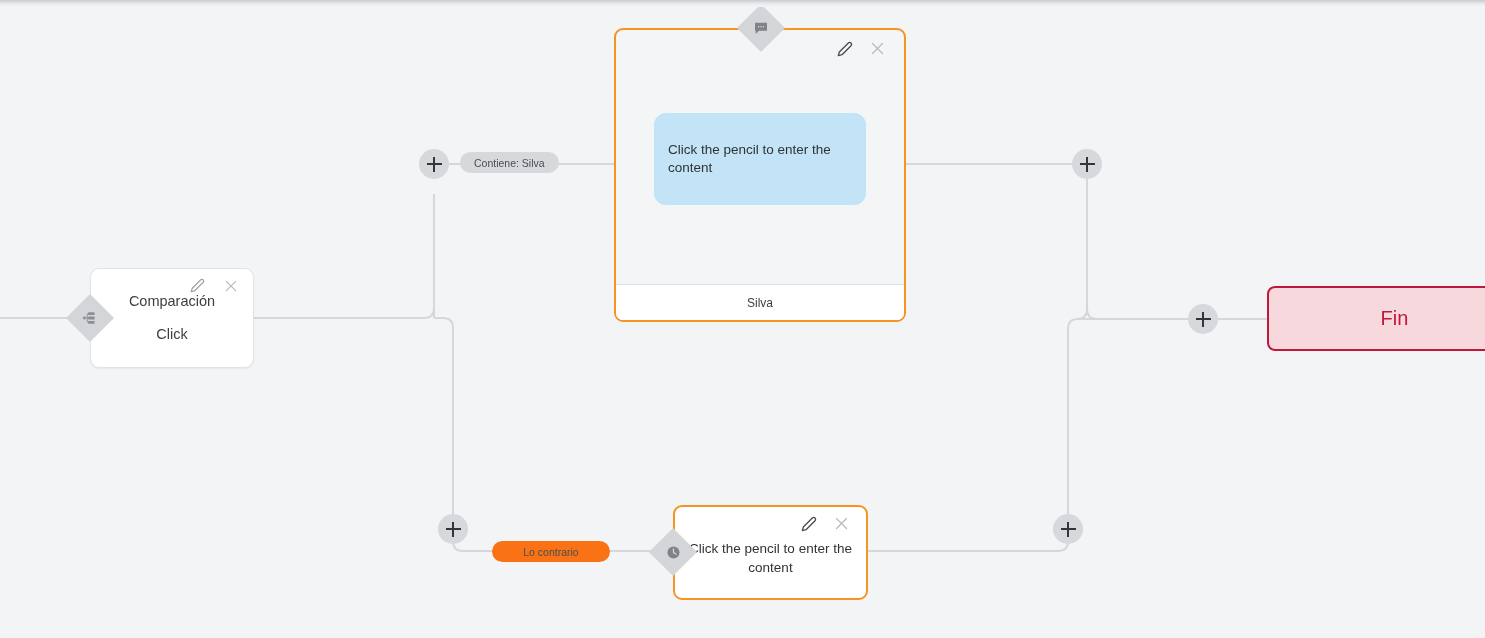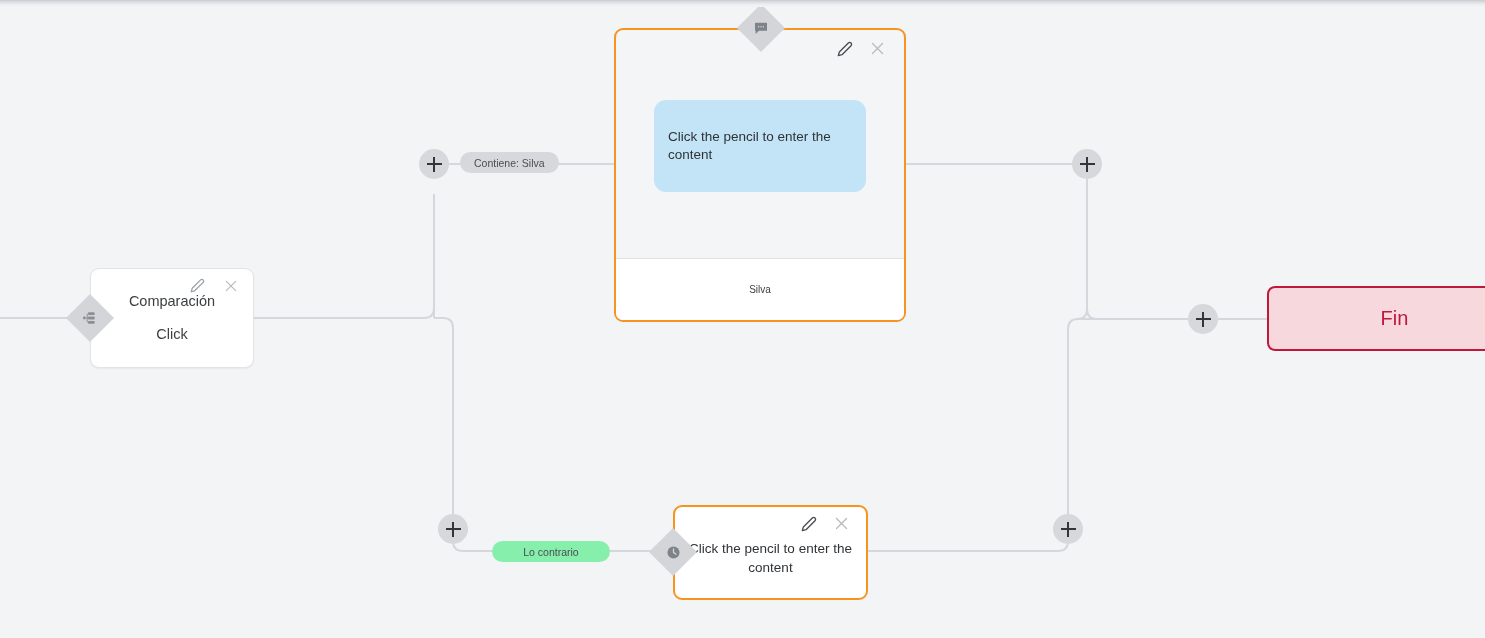--- a/index.html
+++ b/index.html
@@ -98,27 +98,27 @@
     display: flex;
     align-items: center;
     margin-top: 4px;
   }
   .bubble-text {
     font-size: 13.5px;
     color: #2f3337;
     line-height: 1.3;
   }
   .node-message .footer {
-    height: 62px;
+    height: 36px;
     background: #ffffff;
     border-top: 1px solid #e2e3e7;
     display: flex;
     align-items: center;
     justify-content: center;
-    font-size: 10px;
+    font-size: 12px;
     color: #3c4043;
   }
 
   
   .node-small {
     left: 673px; top: 505px;
     width: 195px; height: 95px;
     background: #ffffff;
     border: 2px solid #f79421;
     border-radius: 9px;
@@ -216,21 +216,21 @@
     align-items: center;
     justify-content: center;
     font-size: 10.5px;
     color: #4a4d52;
     padding: 0 14px;
     white-space: nowrap;
     z-index: 20;
     text-align: right;
   }
   .edge-label.gray  { background: #d6d8dc; }
-  .edge-label.white { background: #86efac; }
+  .edge-label.white { background: #f97316; }
 </style>
 </head>
 <body>
 
 <div id="canvas">
 
   <div class="top-shade"></div>
 
   <svg id="edges" viewBox="0 0 1485 638" width="1485" height="638">
 

